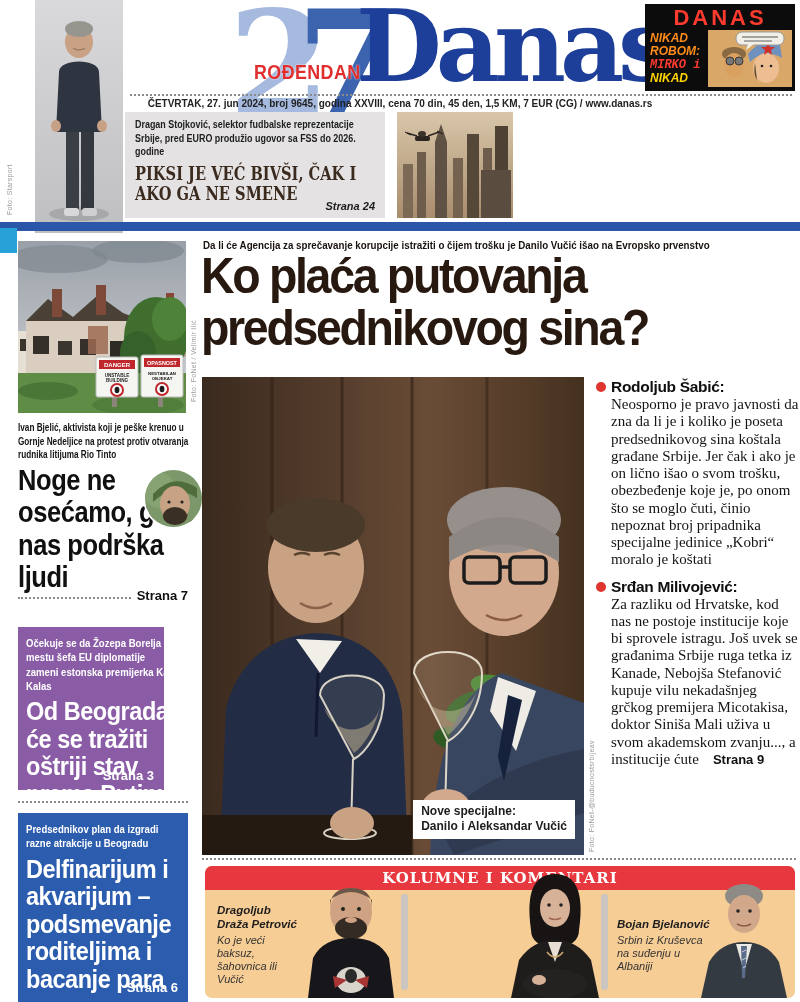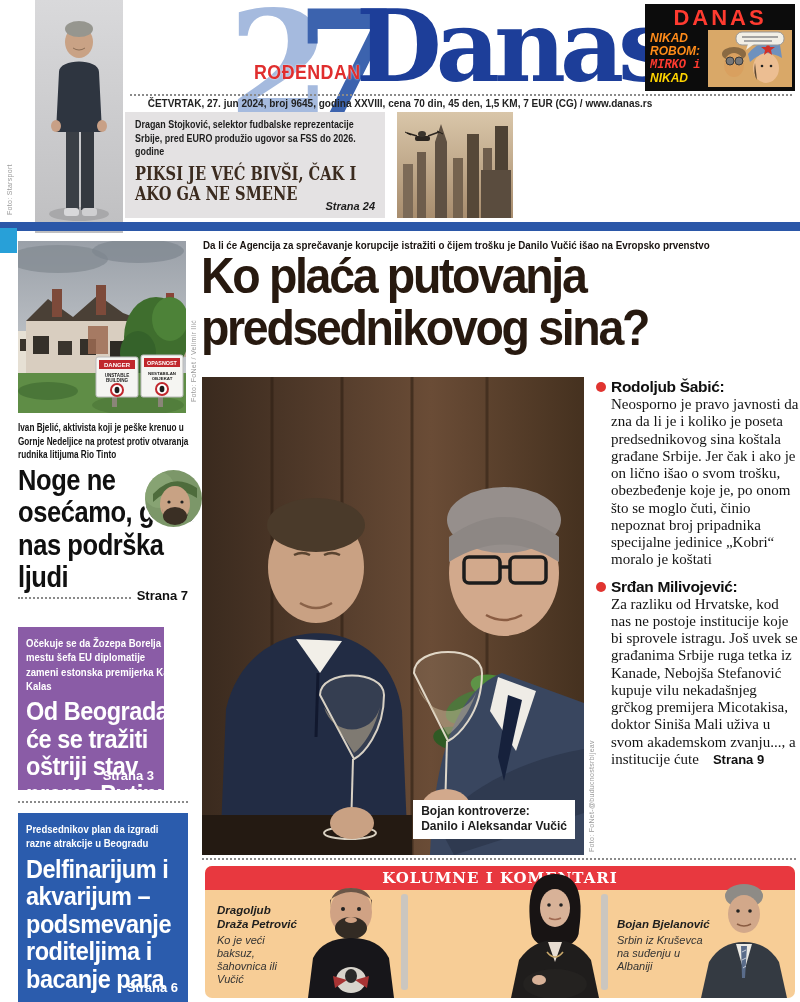--- a/index.html
+++ b/index.html
@@ -320,21 +320,21 @@
         <path d="M212 296 C212 268 280 268 280 296 C280 338 254 360 246 364 Z" fill="rgba(250,240,220,.10)"></path>
         <path d="M216 310 C226 342 268 342 276 310 C268 338 252 354 246 358 Z" fill="#cfc0a0" opacity=".5" stroke="none"></path>
         <line x1="245" y1="364" x2="243" y2="434"></line>
         <ellipse cx="242" cy="438" rx="24" ry="6" fill="none"></ellipse>
       </g>
       <ellipse cx="244" cy="432" rx="25" ry="20" fill="#d2a98c"></ellipse>
       <rect x="222" y="446" width="44" height="12" rx="5" fill="#efece6"></rect>
       <ellipse cx="150" cy="446" rx="22" ry="16" fill="#c9a183"></ellipse>
     </svg>
     <div class="caption-box">
-      <div>Bojan kontroverze:</div>
+      <div>Nove specijalne:</div>
       <div>Danilo i Aleksandar Vučić</div>
     </div>
   </div>
   <div class="vcredit" style="left:588px;top:852px;">Foto: FoNet-@buducnostsrbijeav</div>
 
   <div class="abs quotes">
     <div class="quote">
       <span class="qdot"></span>
       <div class="qauthor">Rodoljub Šabić:</div>
       <div class="qtext"><span>Neosporno je pravo javnosti da zna da li je i koliko je poseta predsednikovog sina koštala građane Srbije. Jer čak i ako je on lično išao o svom trošku, obezbeđenje koje je, po onom što se moglo čuti, činio nepoznat broj pripadnika specijalne jedinice „Kobri“ moralo je koštati</span><span class="qpage"></span></div>

